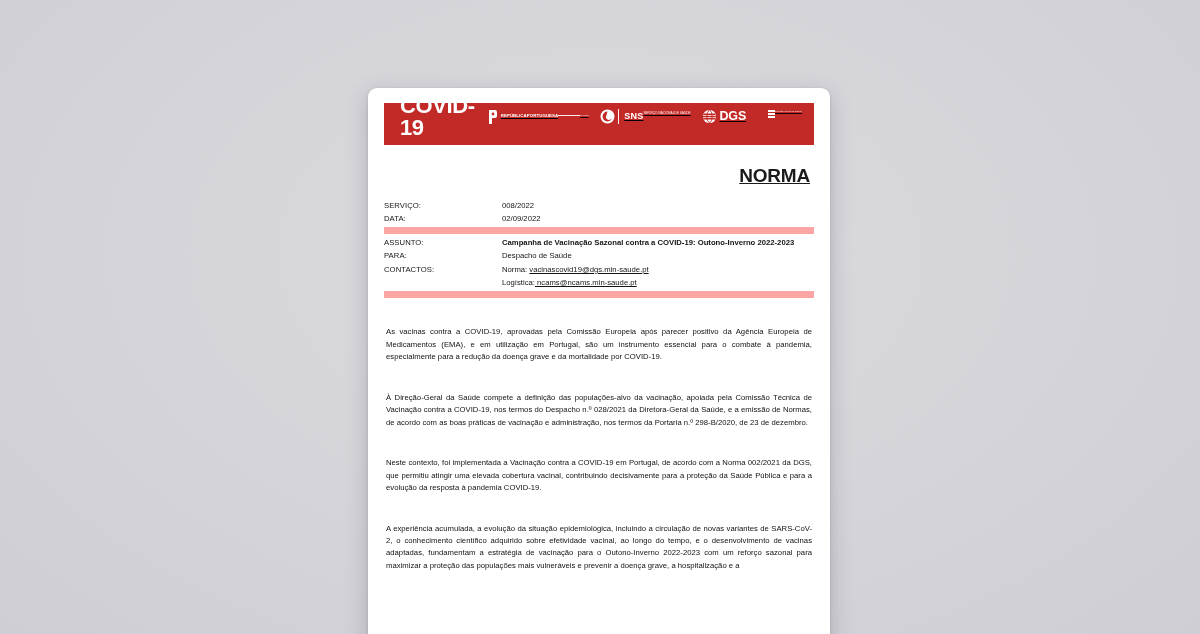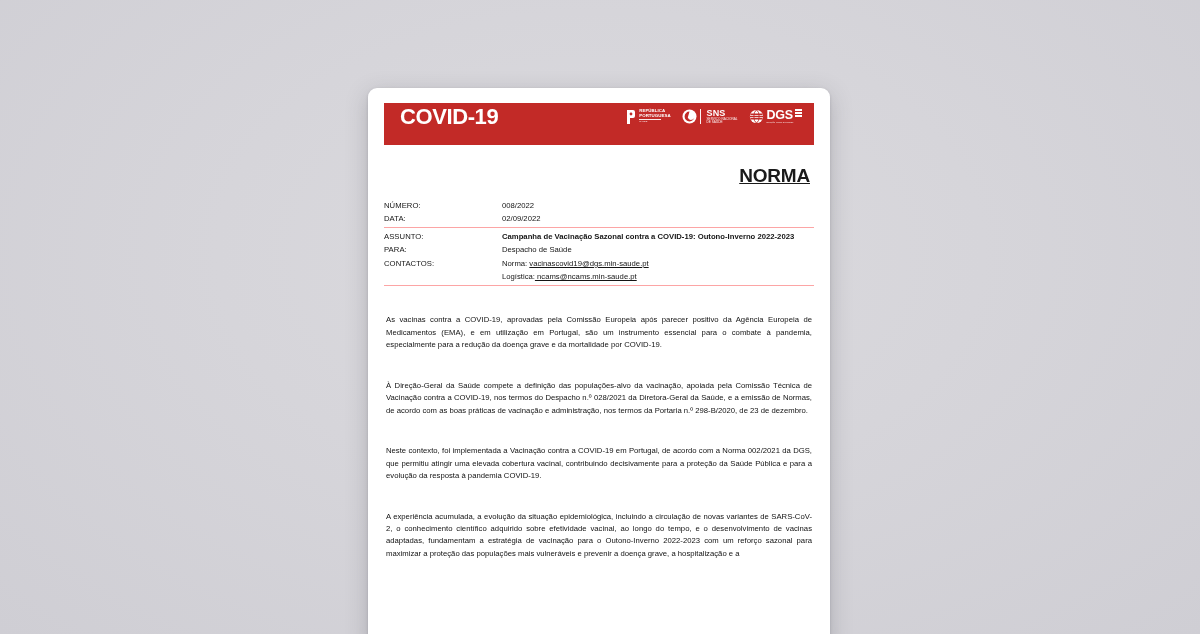--- a/index.html
+++ b/index.html
@@ -54,23 +54,24 @@
   }
   .logo {
     display: flex;
     align-items: center;
     gap: 3px;
     height: 22px;
   }
   .logo-mark { flex: 0 0 auto; display: block; }
   .logo-txt {
     display: flex;
-    flex-direction: column;
+    flex-direction: row;
     justify-content: flex-start;
     line-height: 1;
+    text-decoration: underline;
   }
   .logo-txt .l1 {
     color: #fff;
     font-size: 4.4px;
     font-weight: bold;
     letter-spacing: 0.05px;
     white-space: nowrap;
   }
   .logo-txt .l2 {
     color: #fff;
@@ -112,21 +113,21 @@
   
   .meta { width: 100%; border-collapse: collapse; }
   .meta td {
     font-size: 7.7px;
     color: #151515;
     vertical-align: top;
     padding: 1.6px 0;
     line-height: 1.32;
   }
   .meta td.lbl { width: 118px; white-space: nowrap; letter-spacing: .05px; }
-  .meta tr.rule-below td { border-bottom: 1px solid #fca5a5; padding-bottom: 3px; }
+  .meta tr.rule-below td { border-bottom: 7px solid #fca5a5; padding-bottom: 3px; }
   .meta tr.rule-below + tr td { padding-top: 4px; }
   .meta .bold { font-weight: bold; margin-top: 39px; }
   .meta .link { text-decoration: underline; color: #151515; }
 
   
   .body-copy { margin-top: 14px; padding: 0 2px; }
   .body-copy p {
     font-size: 7.7px;
     line-height: 1.62;
     color: #111111;
@@ -174,41 +175,41 @@
           </div>
         </div>
 
         <div class="logo">
           <svg class="logo-mark" width="15" height="15" viewBox="0 0 15 15">
             <circle cx="7.5" cy="7.5" r="6.6" fill="#ffffff"></circle>
             <path d="M1.4 5.2 h12.2 M0.9 7.5 h13.2 M1.4 9.8 h12.2" stroke="#c22a27" stroke-width="1.5"></path>
             <path d="M7.5 0.9 a4 7 0 0 0 0 13.2 a4 7 0 0 0 0 -13.2" fill="none" stroke="#c22a27" stroke-width="0.9"></path>
           </svg>
           <div class="logo-txt">
-            <div style="display:flex;align-items:flex-start;">
+            <div style="display:flex;align-items:flex-start;gap:20px;">
               <span class="dgs-big">DGS</span>
               <span class="dgs-bars">
                   <i></i>
                   <i></i>
                   <i></i>
                 </span>
             </div>
             <span class="dgs-sub">Direção-Geral da Saúde</span>
           </div>
         </div>
 
       </div>
     </div>
 
     <div class="norma">NORMA</div>
 
     <table class="meta">
       <tbody>
         <tr>
-          <td class="lbl">NÚMERO:</td>
+          <td class="lbl">SERVIÇO:</td>
           <td>008/2022</td>
         </tr>
         <tr class="rule-below">
           <td class="lbl">DATA:</td>
           <td>02/09/2022</td>
         </tr>
         <tr>
           <td class="lbl">ASSUNTO:</td>
           <td class="bold">Campanha de Vacinação Sazonal contra a COVID-19: Outono-Inverno 2022-2023</td>
         </tr>

